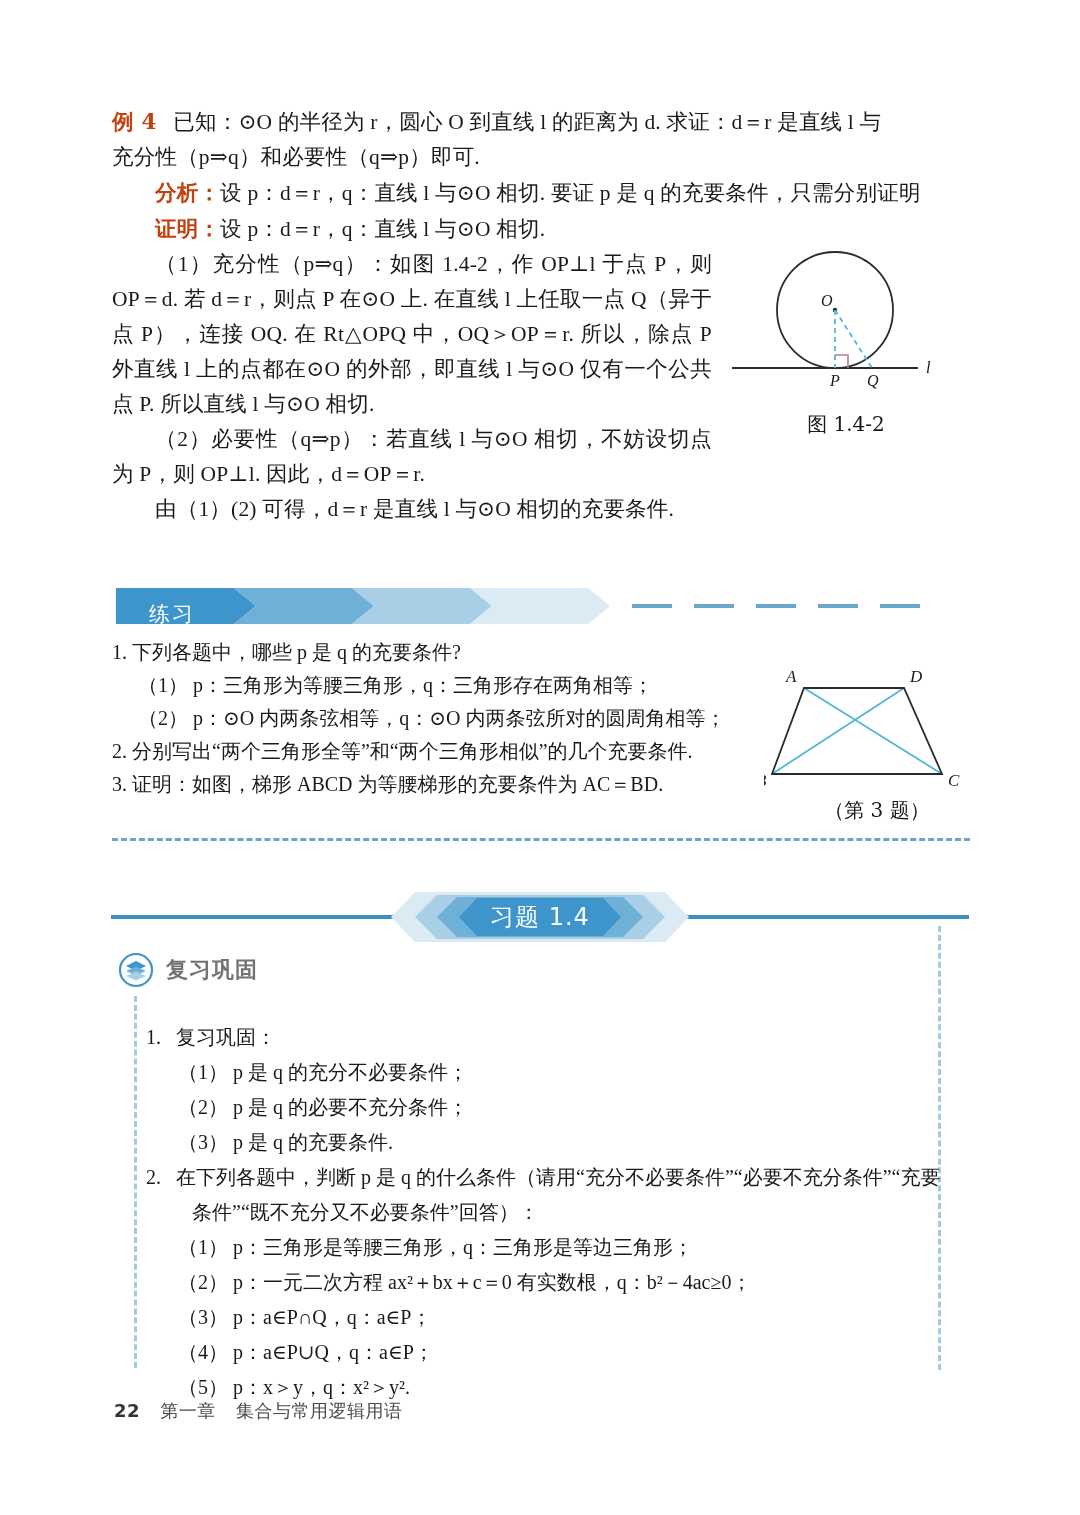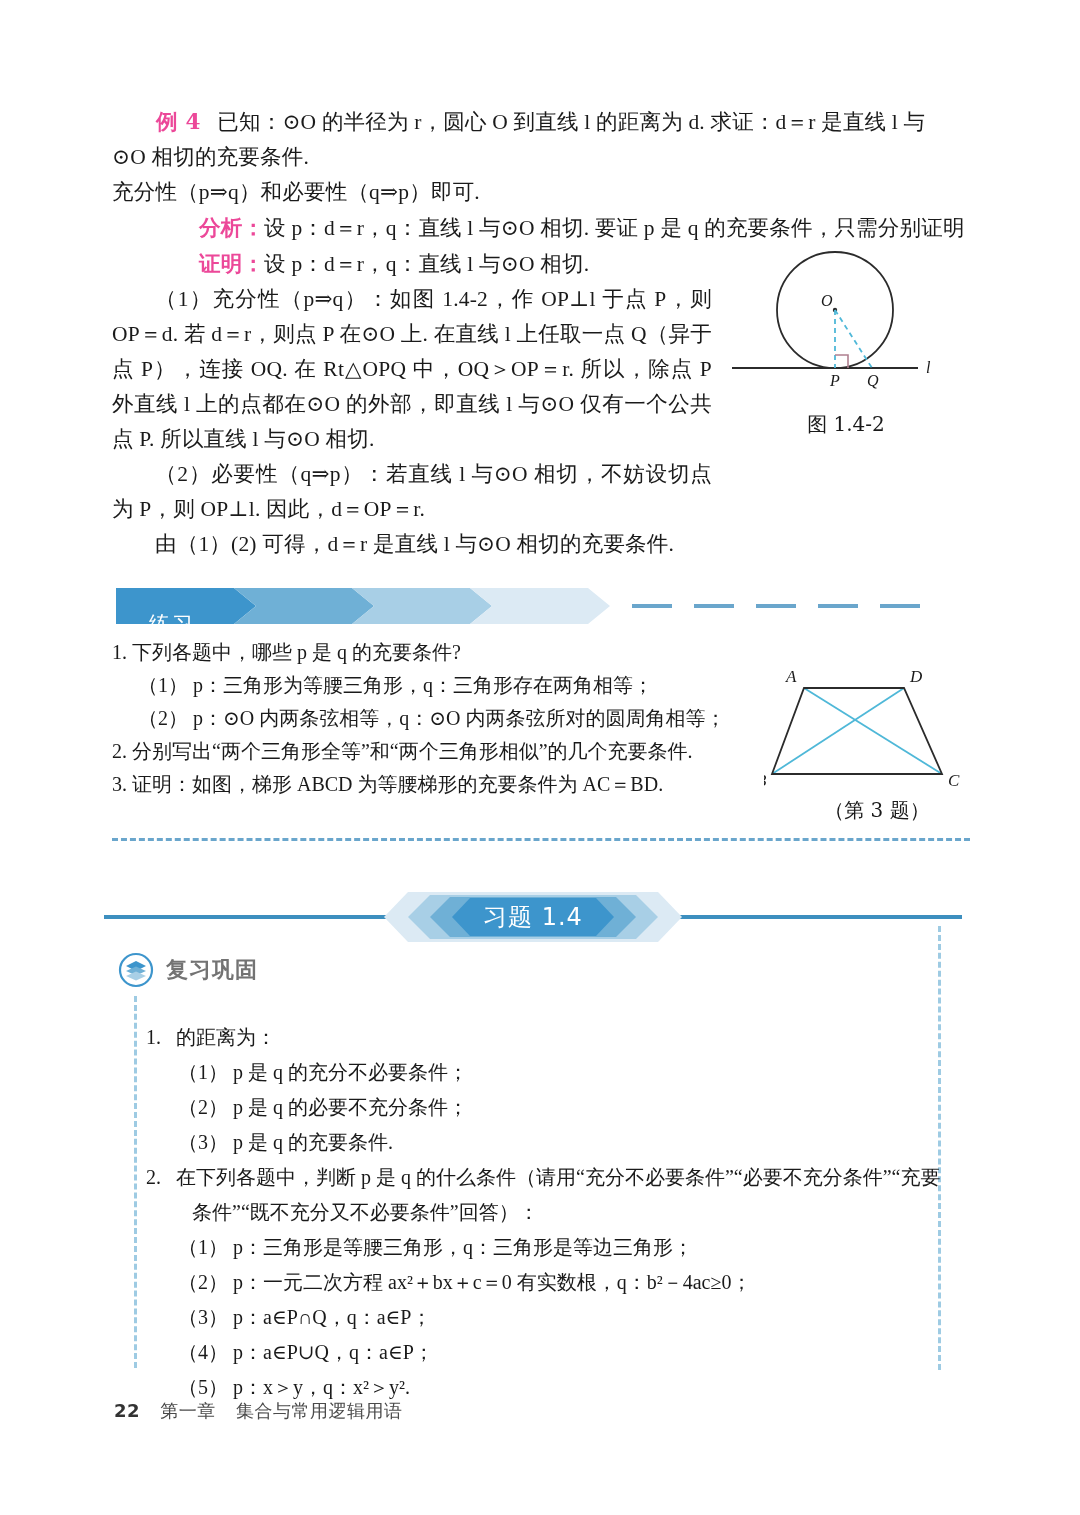--- a/index.html
+++ b/index.html
@@ -22,24 +22,23 @@
   }
   .para {
     font-size: 21.5px;
     line-height: 35px;
     text-align: justify;
     letter-spacing: 0.2px;
     margin: 0;
   }
   .para.indent { text-indent: 2em; }
   .label-blue {
-    color: #ec4899;
+    color: #c2410c;
     font-weight: bold;
     font-family: "DejaVu Serif", "Liberation Serif", serif;
-    margin-left: 44px;
   }
   .w-narrow { width: 600px; }
 
   
   .fig142 {
     position: absolute;
     left: 722px; top: 244px;
     width: 248px; height: 196px;
   }
   .figcap {
@@ -52,21 +51,21 @@
   }
 
   
   .lianxi-banner {
     position: absolute;
     left: 116px; top: 588px;
     width: 840px; height: 36px;
   }
   .lianxi-label {
     position: absolute;
-    left: 0; top: 18px;
+    left: 0; top: 8px;
     width: 112px; height: 36px;
     color: #ffffff;
     font-size: 21px;
     font-family: "DejaVu Sans", "Liberation Sans", sans-serif;
     display: flex; align-items: center; justify-content: center;
     letter-spacing: 2px;
     z-index: 3;
   }
 
   
@@ -87,21 +86,21 @@
   
   .dashed-rule {
     position: absolute;
     left: 112px; top: 838px; width: 858px;
     border-top: 3px dashed #6aa6cc;
   }
 
   
   .xiti-wrap {
     position: absolute;
-    left: 104px; top: 890px;
+    left: 111px; top: 890px;
     width: 858px; height: 54px;
   }
   .xiti-line {
     position: absolute;
     left: 0; top: 25px; width: 858px; height: 4px;
     background: #3d8fbf;
   }
   .xiti-badge {
     position: absolute;
     left: 50%; top: 0;
@@ -171,21 +170,20 @@
 </head>
 <body>
 
 <div class="page">
 
   <div class="example-block">
     <p class="para">
       <span class="label-blue">例 4</span>
       &nbsp;&nbsp;<span>已知：⊙O 的半径为 r，圆心 O 到直线 l 的距离为 d. 求证：d＝r 是直线 l 与</span>
     </p>
-    <p class="para">⊙O 相切的充要条件.</p>
 
     <p class="para">充分性（p⇒q）和必要性（q⇒p）即可.</p>
     <p class="para indent">
       <span class="label-blue">分析：</span><span>设 p：d＝r，q：直线 l 与⊙O 相切. 要证 p 是 q 的充要条件，只需分别证明</span>
     </p>
 
     <p class="para indent">
       <span class="label-blue">证明：</span><span>设 p：d＝r，q：直线 l 与⊙O 相切.</span>
     </p>
 
@@ -298,21 +296,21 @@
       <path d="M8 24 L18 19.5 L28 24 L18 28.5 Z" fill="#a8cfe6"></path>
     </svg>
     <span class="fuxi-title">复习巩固</span>
   </div>
 
   <div class="vline-left"></div>
   <div class="vline-right"></div>
 
   <div class="fuxi-items">
     <p class="fitem">
-      <span class="num">1.</span><span>的距离为：</span>
+      <span class="num">1.</span><span>复习巩固：</span>
     </p>
     <p class="fitem fitem-sub">
       <span>（1）</span>
       <span>p 是 q 的充分不必要条件；</span>
     </p>
     <p class="fitem fitem-sub">
       <span>（2）</span>
       <span>p 是 q 的必要不充分条件；</span>
     </p>
     <p class="fitem fitem-sub">

